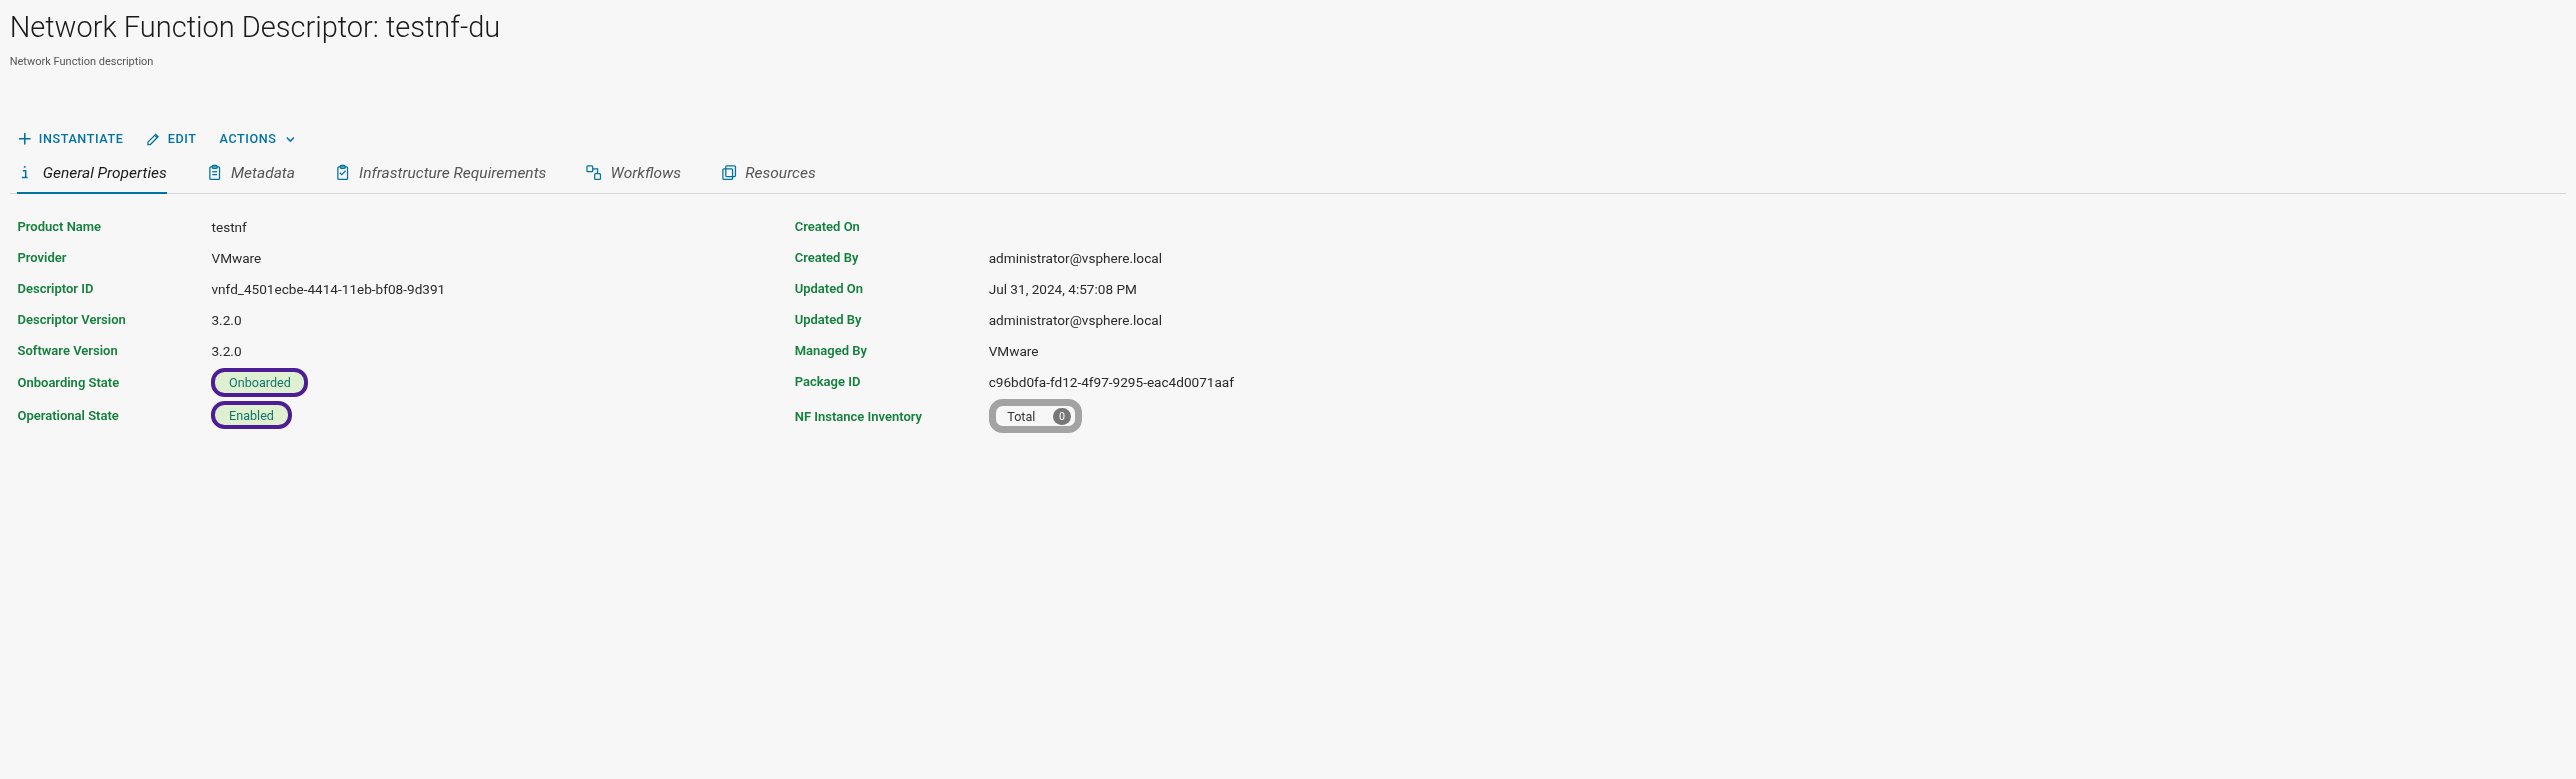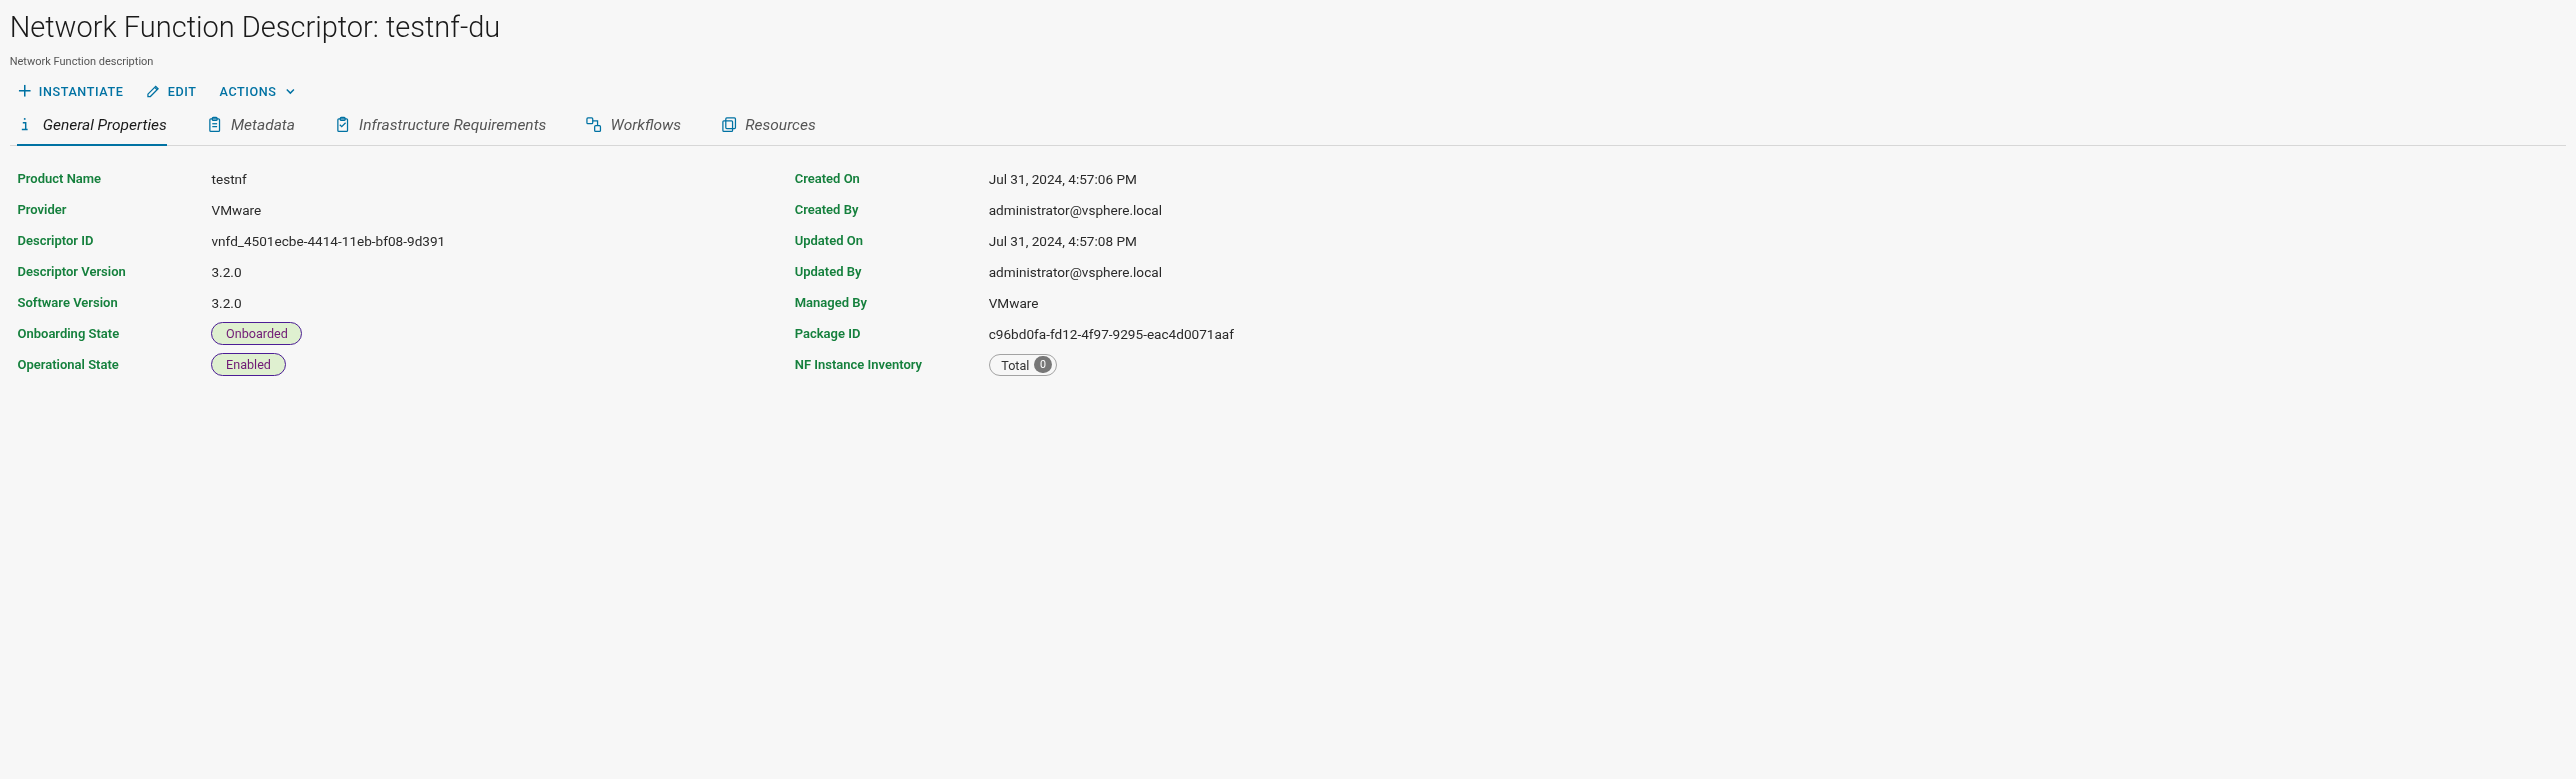--- a/index.html
+++ b/index.html
@@ -26,29 +26,30 @@
     margin: 0 0 13.6px 0;
   }
   .action-bar {
     display: flex;
     align-items: center;
     gap: 23px;
     padding: 1.9px 0 9.7px 7.8px;
   }
   .action-btn {
     display: inline-flex;
-    align-items: flex-end;
+    align-items: flex-start;
     gap: 5.8px;
     color: #0072a3;
     font-size: 12.6px;
     font-weight: 500;
     letter-spacing: 0.6px;
     cursor: pointer;
     user-select: none;
     text-transform: uppercase;
+    margin-top: 48px;
   }
   .action-btn .icon-svg {
     width: 15.5px;
     height: 15.5px;
     display: inline-flex;
     align-items: center;
     justify-content: center;
   }
   .tab-bar {
     display: flex;
@@ -97,32 +98,32 @@
     font-size: 13px;
     font-weight: 600;
     color: #15803d;
   }
   .prop-value {
     font-size: 13.6px;
     color: #2a2a2a;
   }
   .badge-green {
     display: inline-block;
-    border: 1px solid #4c1d95;
+    border: 4px solid #4c1d95;
     background: #dff0d0;
-    color: #701a75;
+    color: #0f766e;
     border-radius: 13.6px;
     padding: 2.9px 13.6px;
     font-size: 12.6px;
   }
   .badge-total {
     display: inline-flex;
-    align-items: flex-end;
-    gap: 5px;
-    border: 1px solid #a3a3a3;
+    align-items: center;
+    gap: 18px;
+    border: 7px solid #a3a3a3;
     border-radius: 13.6px;
     padding: 1.9px 3.9px 1.9px 11.6px;
     font-size: 12.6px;
     color: #333;
   }
   .badge-total .count {
     display: inline-flex;
     align-items: center;
     justify-content: center;
     background: #777;
@@ -258,21 +259,20 @@
         <div class="prop-label">Operational State</div>
         <div class="prop-value">
           <span class="badge-green">Enabled</span>
         </div>
       </div>
     </div>
 
     <div>
       <div class="prop-row">
         <div class="prop-label">Created On</div>
-        <div class="prop-value">Jul 31, 2024, 4:57:06 PM</div>
       </div>
       <div class="prop-row">
         <div class="prop-label">Created By</div>
         <div class="prop-value">administrator@vsphere.local</div>
       </div>
       <div class="prop-row">
         <div class="prop-label">Updated On</div>
         <div class="prop-value">Jul 31, 2024, 4:57:08 PM</div>
       </div>
       <div class="prop-row">

